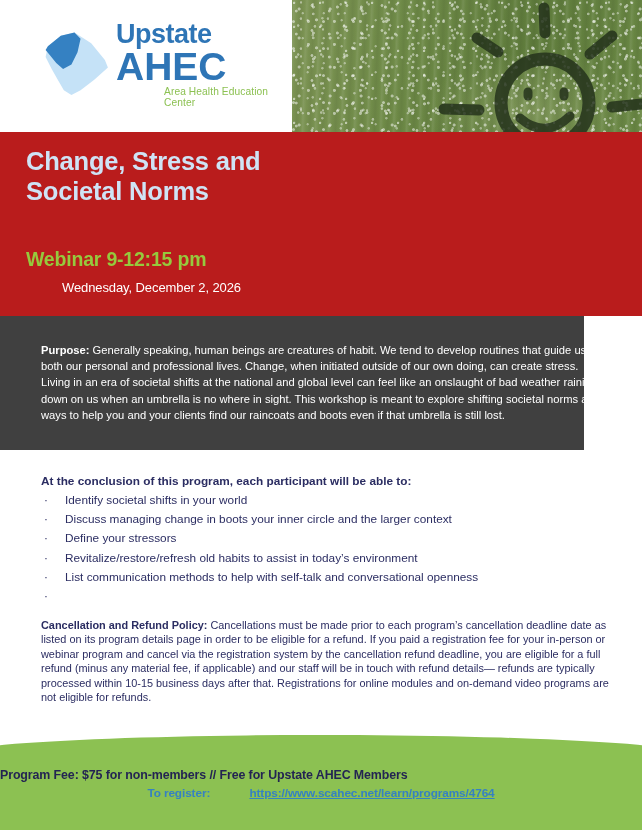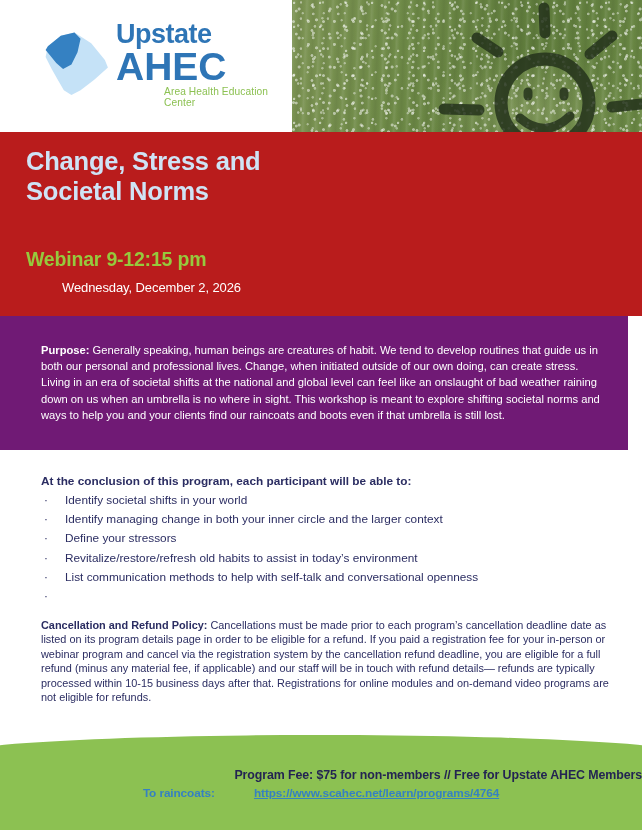--- a/index.html
+++ b/index.html
@@ -143,22 +143,23 @@
     font-size: 13px;
     font-weight: normal;
     letter-spacing: -0.1px;
     margin-left: 36px;
   }
 
   
   #purpose-band {
     position: absolute;
     left: 0; top: 316px;
-    width: 628px; height: 134px;
-    background: #701a75;
+    width: 560px; height: 134px;
+    background: #404040;
+    padding-left: 24px;
   }
   #purpose-text {
     position: absolute;
     left: 41px; top: 26px;
     width: 562px;
     color: #ffffff;
     font-size: 11.2px;
     line-height: 1.45;
     text-align: left;
   }
@@ -222,21 +223,21 @@
     position: absolute;
     left: -60px; top: 0;
     width: 762px; height: 180px;
     background: #8cc152;
     border-radius: 50% 50% 0 0 / 22px 22px 0 0;
   }
   #footer-fee {
     position: absolute;
     left: 0; top: 33px;
     width: 642px;
-    text-align: right;
+    text-align: left;
     color: #232452;
     font-size: 12.4px;
     font-weight: bold;
     letter-spacing: -0.1px;
   }
   #footer-register {
     position: absolute;
     left: 0; top: 51px;
     width: 642px;
     text-align: center;
@@ -319,21 +320,21 @@
 
   <div id="objectives-intro">At the conclusion of this program, each participant will be able to:</div>
 
   <ul id="objectives-list">
     <li>
       <span class="dot">·</span>
       <span>Identify societal shifts in your world</span>
     </li>
     <li>
       <span class="dot">·</span>
-      <span>Identify managing change in both your inner circle and the larger context</span>
+      <span>Discuss managing change in boots your inner circle and the larger context</span>
     </li>
     <li>
       <span class="dot">·</span>
       <span>Define your stressors</span>
     </li>
     <li>
       <span class="dot">·</span>
       <span>Revitalize/restore/refresh old habits to assist in today’s environment</span>
     </li>
     <li>
@@ -348,16 +349,16 @@
   <div id="policy-text">
     <span class="lbl">Cancellation and Refund Policy:</span><span> Cancellations must be made prior to each program’s cancellation deadline date as listed on its program details page in order to be eligible for a refund. If you paid a registration fee for your in-person or webinar program and cancel via the registration system by the cancellation refund deadline, you are eligible for a full refund (minus any material fee, if applicable) and our staff will be in touch with refund details— refunds are typically processed within 10-15 business days after that. Registrations for online modules and on-demand video programs are not eligible for refunds.</span>
   </div>
 
 </div>
 
 <div id="footer-band">
   <div id="footer-curve"></div>
   <div id="footer-fee">Program Fee: $75 for non-members // Free for Upstate AHEC Members</div>
   <div id="footer-register">
-    <span>To raincoats:</span>
+    <span>To register:</span>
     <span id="footer-url">https://www.scahec.net/learn/programs/4764</span>
   </div>
 </div>
 
 </body></html>

